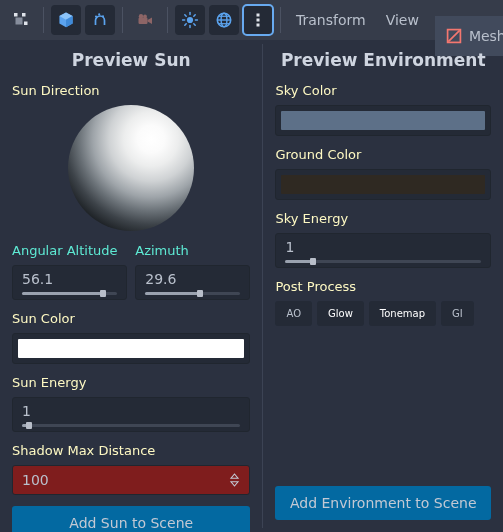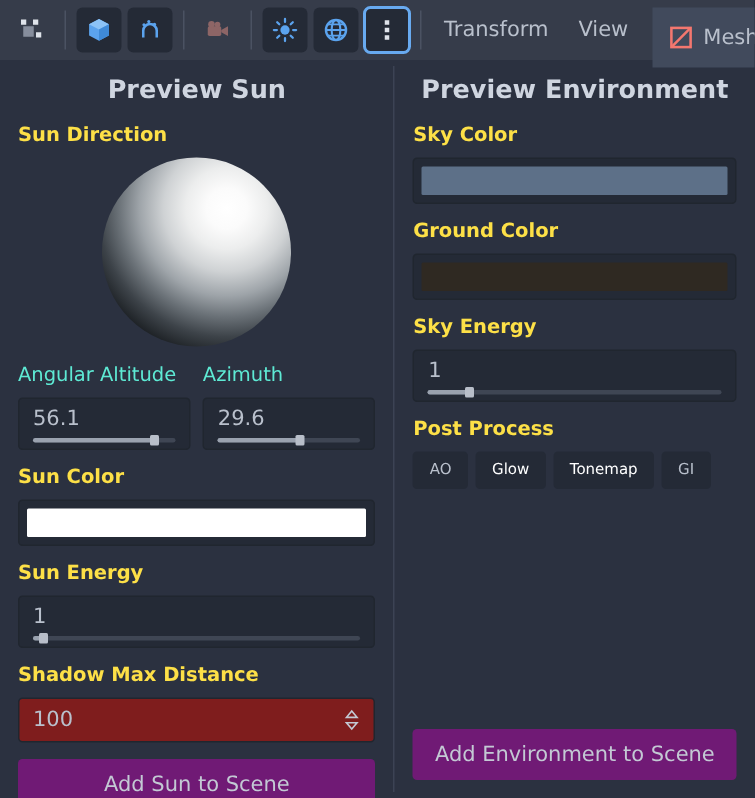--- a/index.html
+++ b/index.html
@@ -17,21 +17,21 @@
     font-size: 13px;
     -webkit-font-smoothing: antialiased;
   }
 
   
   .toolbar {
     height: 40px;
     background: #363c4a;
     display: flex;
     align-items: center;
-    padding: 5px 4px;
+    padding: 16px 4px;
     gap: 0px;
   }
   .tb-btn {
     width: 30px;
     height: 30px;
     border-radius: 4px;
     display: flex;
     align-items: center;
     justify-content: center;
     margin: 0 2px;
@@ -93,23 +93,23 @@
   }
 
   .panel-title {
     text-align: center;
     font-weight: bold;
     font-size: 17px;
     color: #cfd5e0;
     margin-bottom: 13px;
   }
   .field-label {
-    font-weight: bold;
+    font-weight: normal;
     font-size: 13px;
-    color: #fde047;
+    color: #fef9c3;
     margin-bottom: 7px;
   }
   .field-label.plain { font-weight: normal; color: #5eead4; }
 
   
   .sphere-wrap {
     display: flex;
     justify-content: center;
     margin-bottom: 12px;
   }
@@ -185,21 +185,21 @@
     align-items: center;
     justify-content: space-between;
     margin-bottom: 11px;
   }
   .spin-field .val {
     font-size: 14px;
     color: #b9c0cc;
   }
 
   .big-btn {
-    background: #701a75;
+    background: #0369a1;
     border: none;
     border-radius: 3px;
     color: #c3c9d4;
     font-size: 14px;
     font-family: inherit;
     padding: 9px 0;
     width: 100%;
     text-align: center;
   }
 

